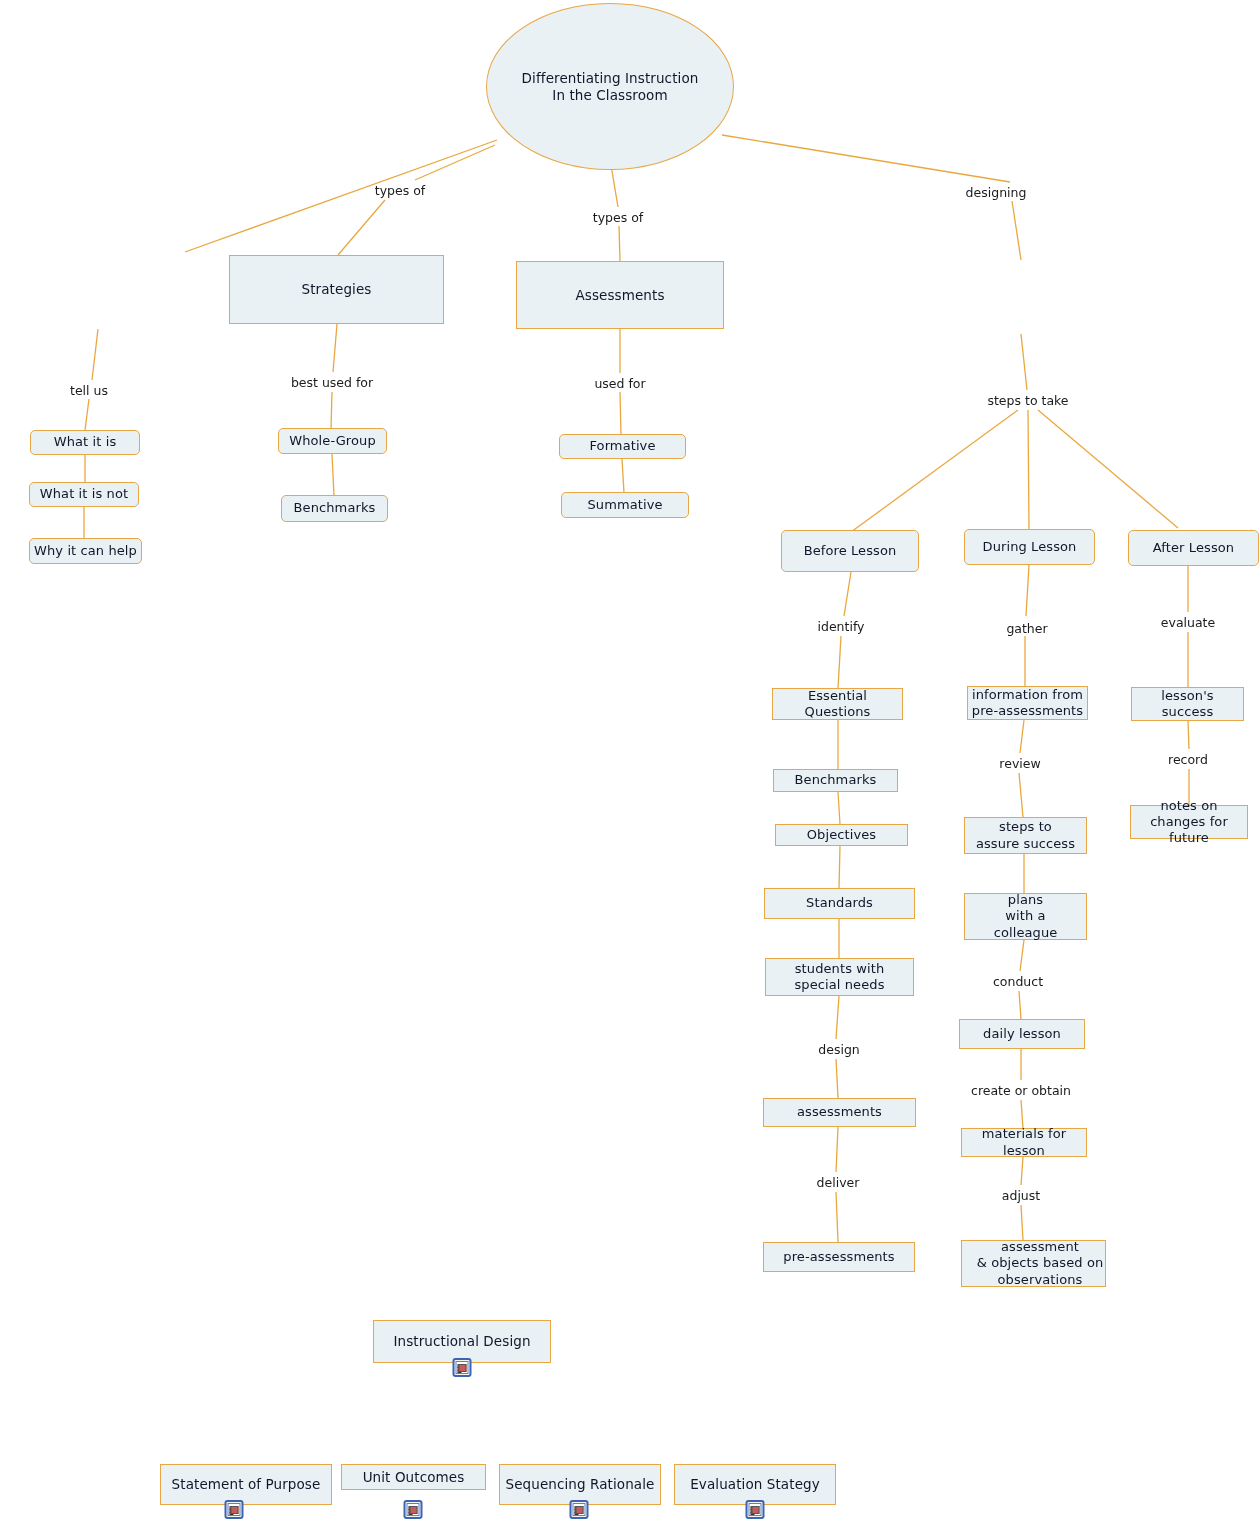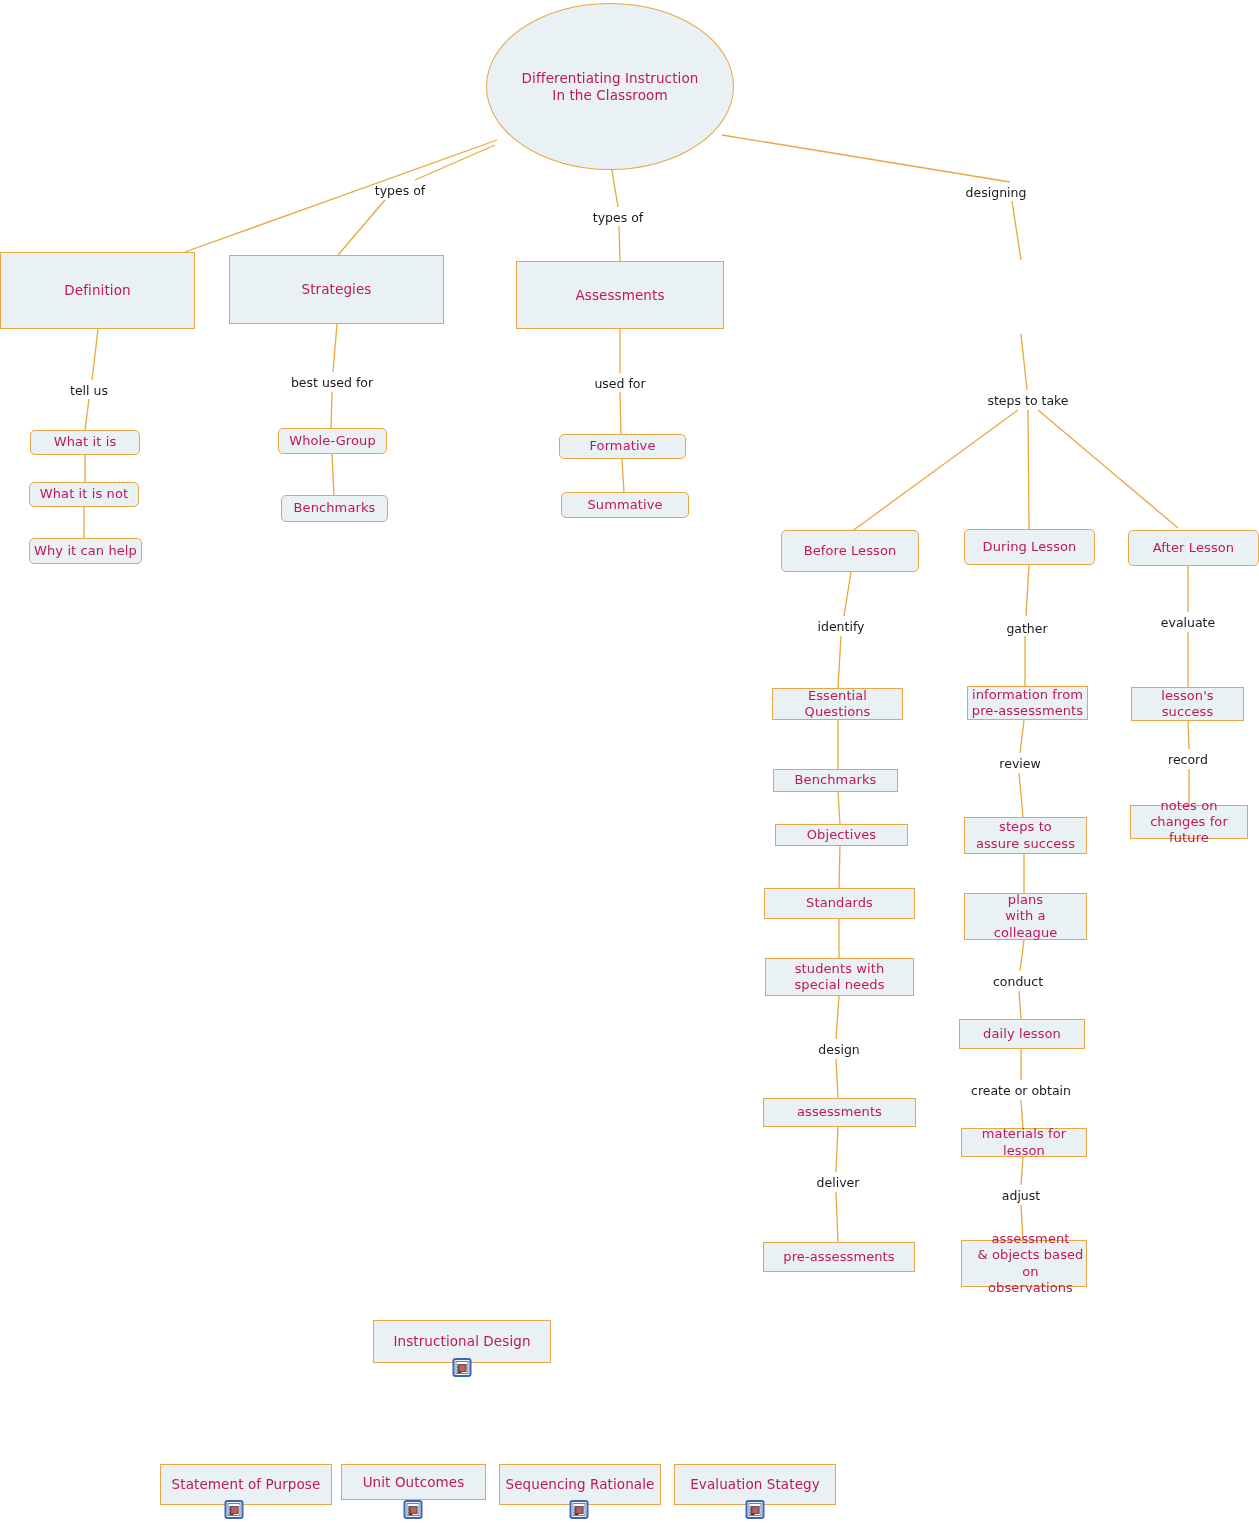--- a/index.html
+++ b/index.html
@@ -28,21 +28,21 @@
   }
   .node{
     position:absolute;
     box-sizing:border-box;
     background:#eaf1f4;
     border:1.5px solid #e8a745;
     display:flex;
     align-items:center;
     justify-content:center;
     text-align:center;
-    color:#be185d;
+    color:#0f172a;
     font-size:13px;
     line-height:1.25;
     white-space:pre-line;
     letter-spacing:0.1px;
   }
   .node.rounded{ border-radius:5px; }
   .node.ellipse{
     border-radius:50%;
     font-size:13.5px;
   }
@@ -157,23 +157,20 @@
     <line x1="1188" y1="632" x2="1188" y2="687"></line>
     <line x1="1188" y1="720" x2="1189" y2="749"></line>
     <line x1="1189" y1="769" x2="1189" y2="805"></line>
   </svg>
 
   <div class="node ellipse" style="left:486px; top:3px; width:248px; height:167px;">
     <span>Differentiating Instruction
 In the Classroom</span>
   </div>
 
-  <div class="node big" style="left:0px; top:252px; width:195px; height:77px;">
-    <span>Definition</span>
-  </div>
 
   <div class="node big" style="left:229px; top:255px; width:215px; height:69px;">
     <span>Strategies</span>
   </div>
 
   <div class="node big" style="left:516px; top:261px; width:208px; height:68px;">
     <span>Assessments</span>
   </div>
 
 
@@ -247,21 +244,21 @@
     <span>plans
 with a
 colleague</span>
   </div>
   <div class="node" style="left:959px; top:1019px; width:126px; height:30px;">
     <span>daily lesson</span>
   </div>
   <div class="node" style="left:961px; top:1128px; width:126px; height:29px;">
     <span>materials for lesson</span>
   </div>
-  <div class="node" style="left:961px; top:1240px; width:126px; height:47px;padding-left:13px;">
+  <div class="node" style="left:961px; top:1240px; width:145px; height:47px;padding-left:13px;">
     <span>assessment
 &amp; objects based on
 observations</span>
   </div>
 
   <div class="node" style="left:1131px; top:687px; width:113px; height:34px;">
     <span>lesson's
 success</span>
   </div>
   <div class="node" style="left:1130px; top:805px; width:118px; height:34px;">
@@ -276,21 +273,21 @@
       <div class="inner"></div>
     </div>
 
   <div class="node big" style="left:160px; top:1464px; width:172px; height:41px;">
     <span>Statement of Purpose</span>
   </div>
   <div class="doc-icon" style="left:234px; top:1500px;">
       <div class="inner"></div>
     </div>
 
-  <div class="node big" style="left:341px; top:1464px; width:145px; height:36px;">
+  <div class="node big" style="left:341px; top:1464px; width:145px; height:26px;">
     <span>Unit Outcomes</span>
   </div>
   <div class="doc-icon" style="left:413px; top:1500px;">
       <div class="inner"></div>
     </div>
 
   <div class="node big" style="left:499px; top:1464px; width:162px; height:41px;">
     <span>Sequencing Rationale</span>
   </div>
   <div class="doc-icon" style="left:579px; top:1500px;">

